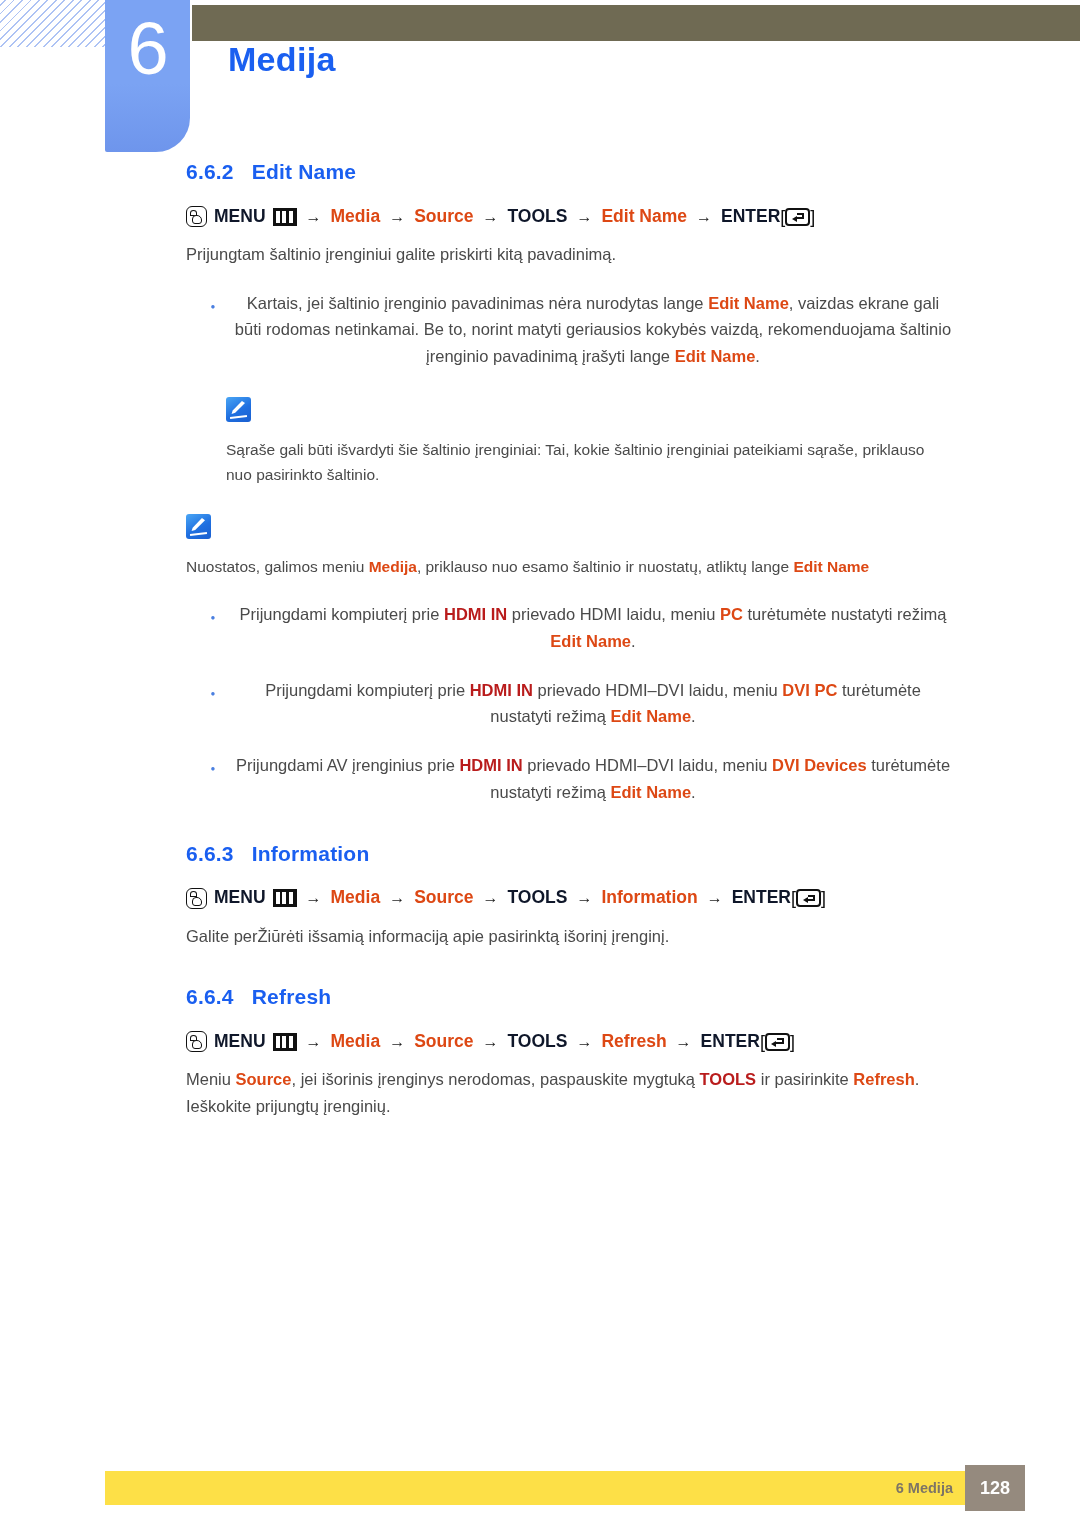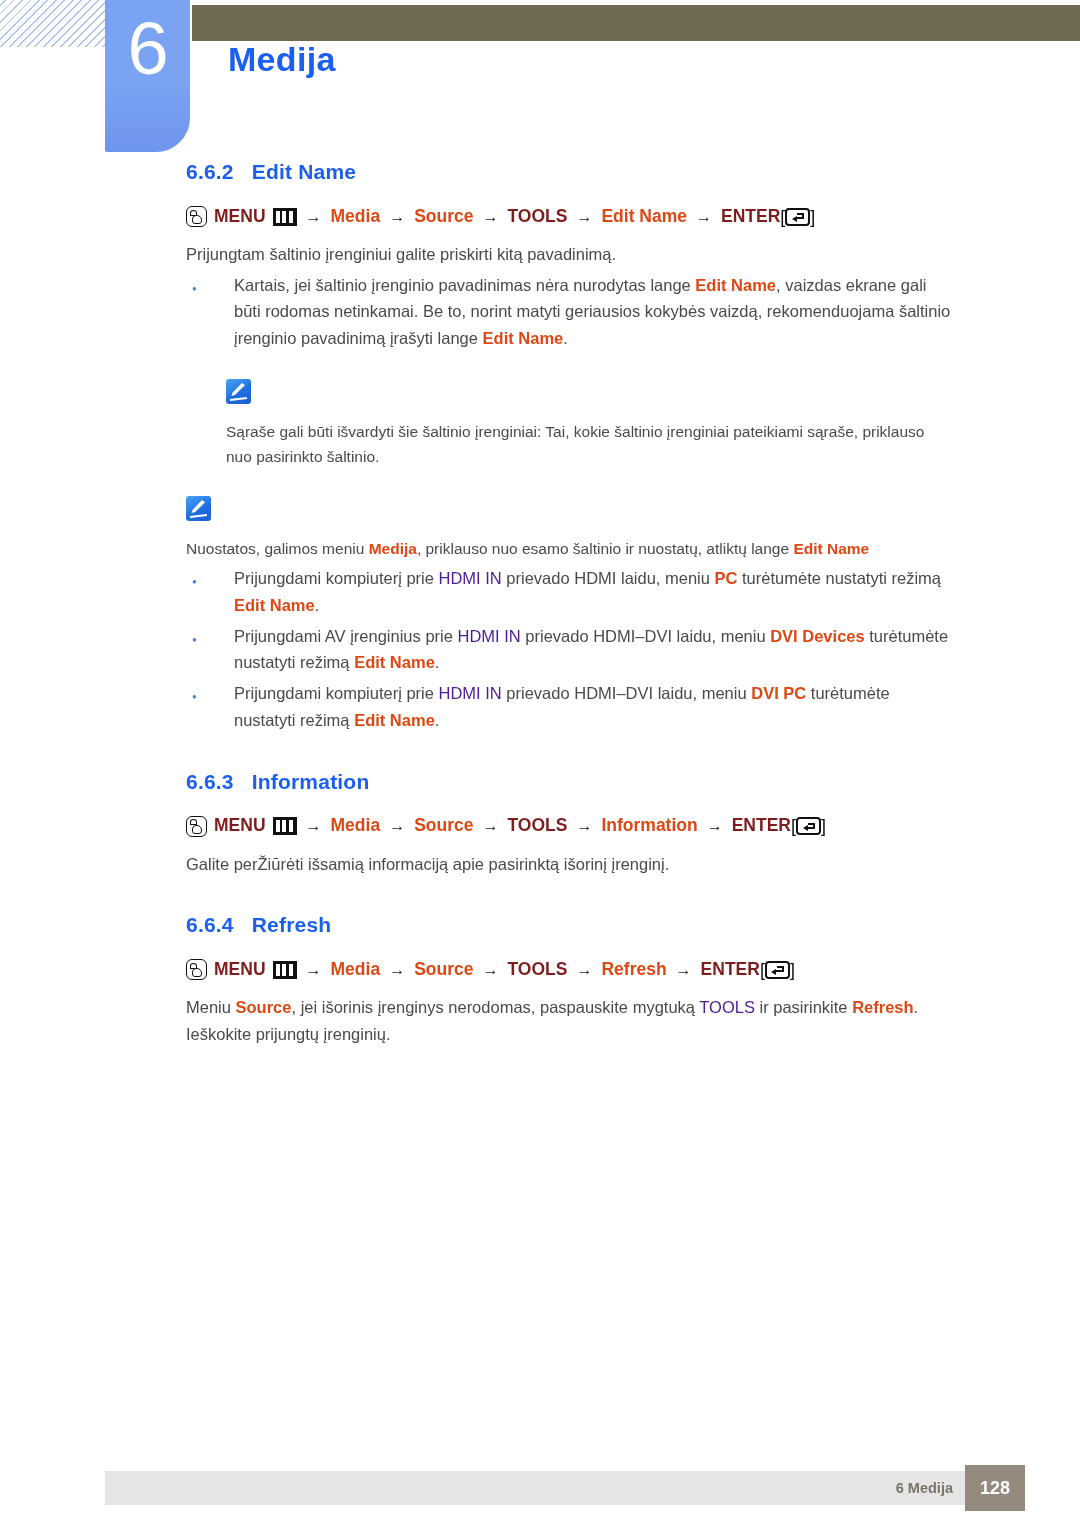--- a/index.html
+++ b/index.html
@@ -84,21 +84,21 @@
     margin: 22px 0 0 186px;
     font-size: 17.5px;
     font-weight: 700;
     color: #8a7a1b;
     display: flex;
     align-items: center;
     flex-wrap: wrap;
     gap: 0;
     line-height: 1;
   }
-  .navpath .olive { color: #7f1d1d; }
+  .navpath .olive { color: #0f172a; }
   .navpath .orange { color: #dd4814; }
   .navpath .arrow {
     color: #222;
     font-weight: 400;
     margin: 0 9px;
     font-size: 16px;
   }
   .navpath .bracket { color: #111; font-weight: 400; font-size: 18px; }
 
   
@@ -191,22 +191,23 @@
   
   .para {
     margin: 14px 0 0 186px;
     max-width: 820px;
     font-size: 16.5px;
     color: #4a4a4a;
     line-height: 1.62;
   }
   .bullet-row {
     display: flex;
-    margin: 4px 0 0 186px;
+    margin: 22px 0 0 186px;
     max-width: 838px;
+    text-align: center;
   }
   .bullet-row .dot {
     flex: 0 0 48px;
     color: #4a7fe0;
     font-size: 17px;
     line-height: 1.62;
     padding-left: 6px;
     box-sizing: border-box;
   }
   .bullet-row .dot::before { content: "\25CF"; font-size: 8px; }
@@ -280,30 +281,30 @@
     flex: 1;
     font-size: 16.5px;
     line-height: 1.62;
     color: #dd4814;
     font-weight: 700;
   }
   .sub-row .sqtxt .sep { color: #8c8c8c; font-weight: 400; }
 
   
   .o { color: #dd4814; font-weight: 700; }
-  .y { color: #4c1d95; font-weight: 400; }
+  .y { color: #b91c1c; font-weight: 700; }
 
   .gap-lg { height: 36px; }
 
   
   .footer {
     position: absolute;
     left: 105px; bottom: 22px;
     width: 920px; height: 34px;
-    background: #e5e5e5;
+    background: #fde047;
     display: flex;
     align-items: center;
     justify-content: flex-end;
   }
   .footer-label {
     color: #7d7466;
     font-size: 14.5px;
     font-weight: 700;
     margin-right: 12px;
   }
@@ -385,26 +386,26 @@
     <span class="notetxt"><span>Nuostatos, galimos meniu </span><span class="o">Medija</span><span>, priklauso nuo esamo šaltinio ir nuostatų, atliktų lange </span><span class="o">Edit Name</span></span>
   </div>
 
   <div class="bullet-row">
     <span class="dot"></span>
     <span class="txt"><span>Prijungdami kompiuterį prie </span><span class="y">HDMI IN</span><span> prievado HDMI laidu, meniu </span><span class="o">PC</span><span> turėtumėte nustatyti režimą </span><span class="o">Edit Name</span><span>.</span></span>
   </div>
 
   <div class="bullet-row">
     <span class="dot"></span>
-    <span class="txt"><span>Prijungdami AV įrenginius prie </span><span class="y">HDMI IN</span><span> prievado HDMI–DVI laidu, meniu </span><span class="o">DVI Devices</span><span> turėtumėte nustatyti režimą </span><span class="o">Edit Name</span><span>.</span></span>
+    <span class="txt"><span>Prijungdami kompiuterį prie </span><span class="y">HDMI IN</span><span> prievado HDMI–DVI laidu, meniu </span><span class="o">DVI PC</span><span> turėtumėte nustatyti režimą </span><span class="o">Edit Name</span><span>.</span></span>
   </div>
 
   <div class="bullet-row">
     <span class="dot"></span>
-    <span class="txt"><span>Prijungdami kompiuterį prie </span><span class="y">HDMI IN</span><span> prievado HDMI–DVI laidu, meniu </span><span class="o">DVI PC</span><span> turėtumėte nustatyti režimą </span><span class="o">Edit Name</span><span>.</span></span>
+    <span class="txt"><span>Prijungdami AV įrenginius prie </span><span class="y">HDMI IN</span><span> prievado HDMI–DVI laidu, meniu </span><span class="o">DVI Devices</span><span> turėtumėte nustatyti režimą </span><span class="o">Edit Name</span><span>.</span></span>
   </div>
 
   <div class="gap-lg"></div>
 
   <h2 class="section-heading">
     <span class="num">6.6.3</span><span>Information</span>
   </h2>
 
   <div class="navpath">
     <span class="icn-remote"></span>

